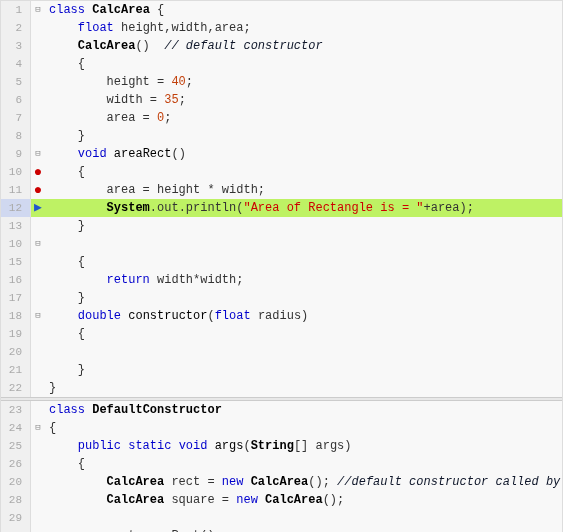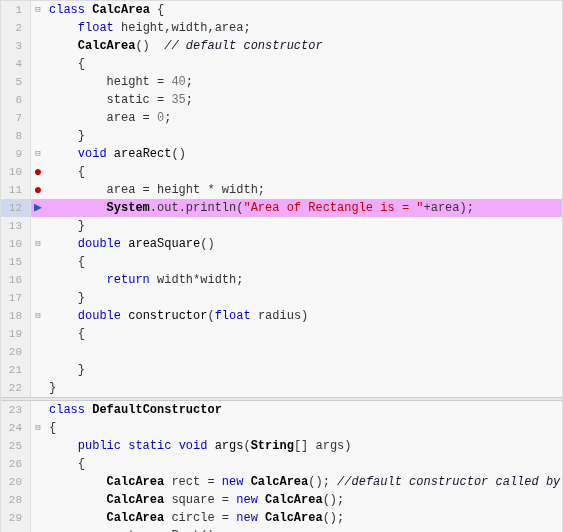--- a/index.html
+++ b/index.html
@@ -18,21 +18,21 @@
       border: 1px solid #ddd;
     }
     .code-line {
       display: flex;
       align-items: center;
       min-height: 18px;
       line-height: 18px;
       position: relative;
     }
     .code-line.highlighted {
-      background: #f0abfc;
+      background: #bef264;
     }
     .line-number {
       min-width: 30px;
       text-align: right;
       padding-right: 8px;
       color: #aaa;
       background: #f0f0f0;
       border-right: 1px solid #ddd;
       user-select: none;
       font-size: 11px;
@@ -50,21 +50,21 @@
     .code-text {
       padding-left: 4px;
       white-space: pre;
       color: #333;
     }
     
     .kw { color: #0000cc; font-weight: normal; }
     .classname { color: #000; font-weight: bold; }
     .comment { color: #0f172a; font-style: italic; }
     .string { color: #cc0000; }
-    .number { color: #737373; }
+    .number { color: #c2410c; }
     .method { color: #000; }
     .punct { color: #333; }
     .plain { color: #333; }
     .section-divider {
       height: 4px;
       background: #e8e8e8;
       border-top: 1px solid #ccc;
       border-bottom: 1px solid #ccc;
     }
   </style>
@@ -99,21 +99,21 @@
 
   <div class="code-line">
     <span class="line-number">5</span>
     <span class="gutter-icon"></span>
     <span class="code-text">        <span class="plain">height = </span><span class="number">40</span><span class="plain">;</span></span>
   </div>
 
   <div class="code-line">
     <span class="line-number">6</span>
     <span class="gutter-icon"></span>
-    <span class="code-text">        <span class="plain">static = </span><span class="number">35</span><span class="plain">;</span></span>
+    <span class="code-text">        <span class="plain">width = </span><span class="number">35</span><span class="plain">;</span></span>
   </div>
 
   <div class="code-line">
     <span class="line-number">7</span>
     <span class="gutter-icon"></span>
     <span class="code-text">        <span class="plain">area = </span><span class="number">0</span><span class="plain">;</span></span>
   </div>
 
   <div class="code-line">
     <span class="line-number">8</span>
@@ -147,21 +147,20 @@
 
   <div class="code-line">
     <span class="line-number">13</span>
     <span class="gutter-icon"></span>
     <span class="code-text">    <span class="punct">}</span></span>
   </div>
 
   <div class="code-line">
     <span class="line-number">10</span>
     <span class="gutter-icon" style="color:#888;font-size:9px;">⊟</span>
-    <span class="code-text">    <span class="kw">double</span> <span class="method">areaSquare</span><span class="punct">()</span></span>
   </div>
 
   <div class="code-line">
     <span class="line-number">15</span>
     <span class="gutter-icon"></span>
     <span class="code-text">    <span class="punct">{</span></span>
   </div>
 
   <div class="code-line">
     <span class="line-number">16</span>
@@ -238,21 +237,20 @@
 
   <div class="code-line">
     <span class="line-number">28</span>
     <span class="gutter-icon"></span>
     <span class="code-text">        <span class="classname">CalcArea</span> <span class="plain">square = </span><span class="kw">new</span> <span class="classname">CalcArea</span><span class="plain">();</span></span>
   </div>
 
   <div class="code-line">
     <span class="line-number">29</span>
     <span class="gutter-icon"></span>
-    <span class="code-text">        <span class="classname">CalcArea</span> <span class="plain">circle = </span><span class="kw">new</span> <span class="classname">CalcArea</span><span class="plain">();</span></span>
   </div>
 
   <div class="code-line">
     <span class="line-number">30</span>
     <span class="gutter-icon"></span>
     <span class="code-text">        <span class="plain">rect.areaRect();</span></span>
   </div>
 
 </div>
 

